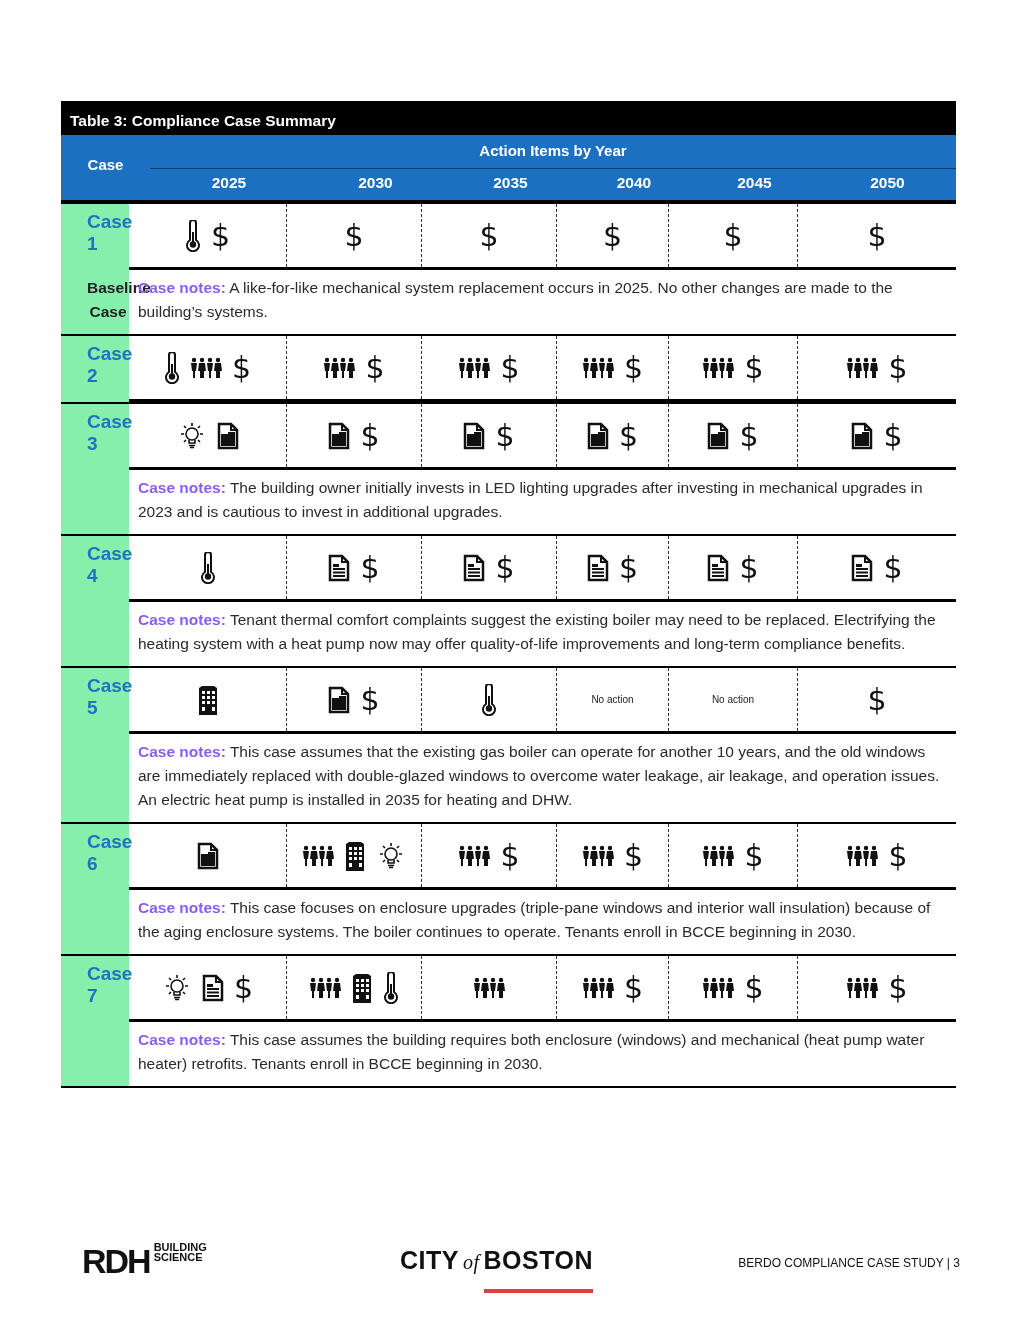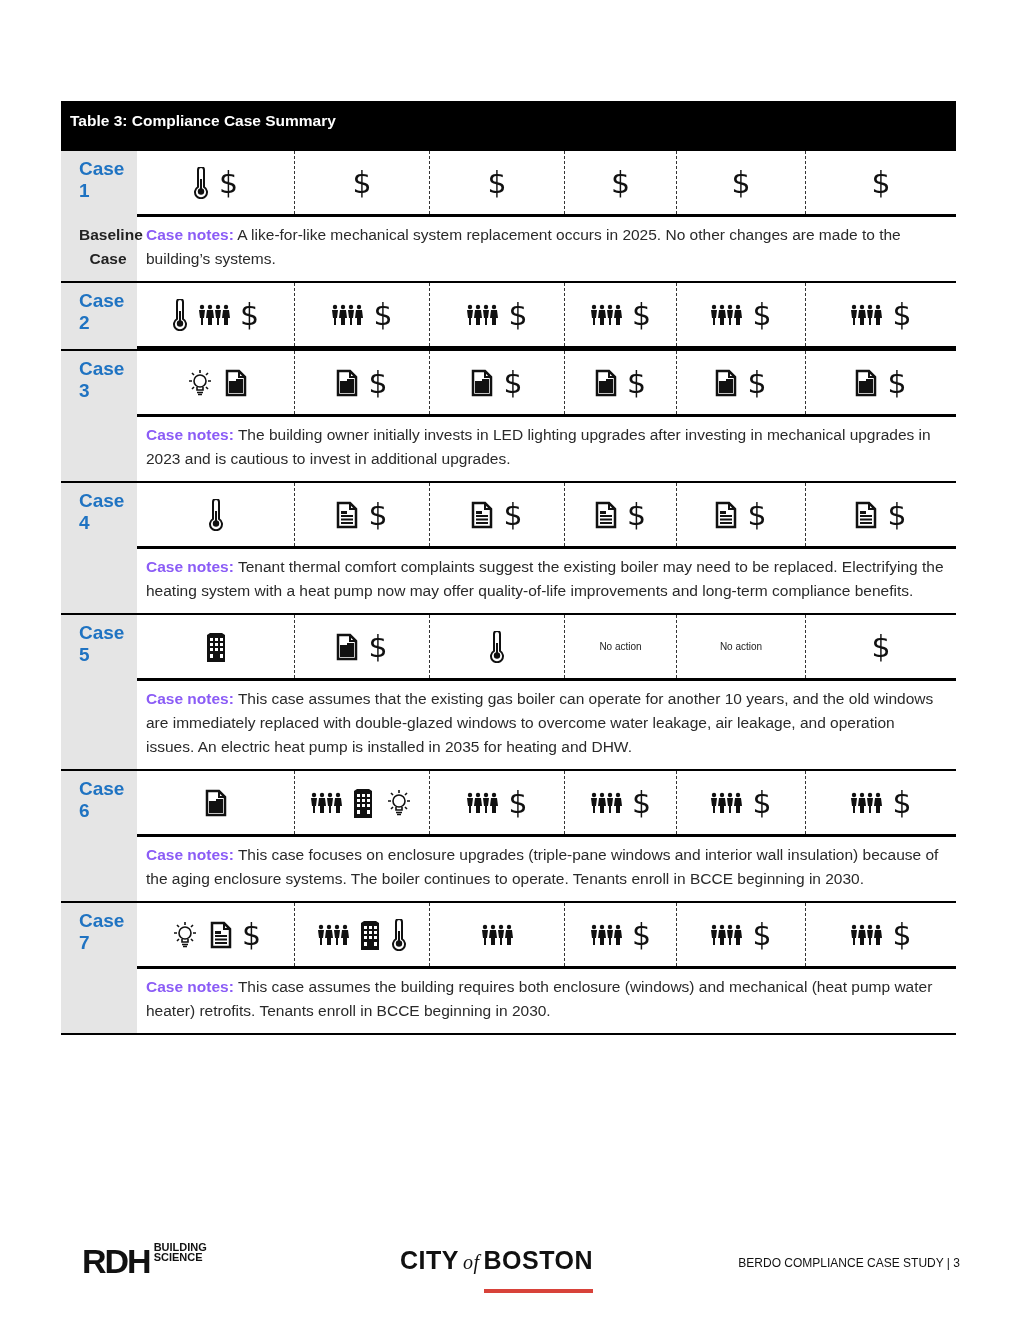--- a/index.html
+++ b/index.html
@@ -1,33 +1,33 @@
 <!DOCTYPE html>
 <html><head>
 <meta charset="utf-8">
 <style>
   * { box-sizing: border-box; margin: 0; padding: 0; }
   html, body { width: 1020px; height: 1320px; background: #ffffff; }
   body { font-family: "Liberation Sans", "DejaVu Sans", sans-serif; color: #1a1a1a; position: relative; }
 
   .table-wrap { position: absolute; left: 61px; top: 101px; width: 895px; }
-  .title-bar { background: #000; color: #fff; font-weight: bold; font-size: 15.5px; height: 50px; line-height: 40px; padding-left: 9px; }
+  .title-bar { background: #000; color: #fff; font-weight: bold; font-size: 15.5px; height: 34px; line-height: 40px; padding-left: 9px; }
 
   .head { display: flex; background: #1c70c1; color: #fff; font-weight: bold; height: 69px; border-bottom: 4px solid #000; position: relative; }
   .head-case { width: 89px; display: flex; align-items: center; justify-content: center; font-size: 15px; padding-bottom: 6px; }
   .head-right { flex: 1; display: flex; flex-direction: column; }
   .head-group { height: 34px; line-height: 32px; text-align: center; font-size: 15px; border-bottom: 1px solid #0d3c6e; }
   .head-years { display: flex; flex: 1; }
   .head-years div { display: flex; align-items: center; justify-content: center; font-size: 15.5px; padding-bottom: 4px; }
 
   .c0 { width: 158px; } .c1 { width: 135px; } .c2 { width: 135px; }
   .c3 { width: 112px; } .c4 { width: 129px; } .c5 { flex: 1; }
 
   .case { display: flex; border-bottom: 2px solid #000; }
-  .case-label { width: 76px; background: #e5e5e5; padding: 7px 0 0 18px; }
+  .case-label { width: 68px; background: #86efac; padding: 7px 0 0 26px; }
   .case-name { color: #1f73c2; font-weight: bold; font-size: 19px; display: block; }
   .case-sub { font-weight: bold; font-size: 15.5px; color: #222; display: block; line-height: 24px; margin-top: 21px; text-align: center; }
   .case-body { flex: 1; }
   .icons-row { display: flex; height: 66px; border-bottom: 3px solid #000; }
   .icons-row > div { display: flex; align-items: center; justify-content: center; gap: 10px; border-right: 1px dashed #333; }
   .icons-row > div:last-child { border-right: none; }
   .noaction { font-size: 10px; color: #222; }
   .notes { padding: 6px 10px 10px 9px; font-size: 15.5px; line-height: 24px; color: #2a2a2a; }
   .notes b { color: #8b5cf6; }
 
@@ -43,20 +43,34 @@
   .boston i { font-family: "Liberation Serif", serif; font-weight: normal; font-size: 20px; margin: 0 4px; }
   .boston .underline { border-bottom: 4px solid #d8423a; padding-bottom: 15px; }
   .study { position: absolute; right: 60px; top: 16px; font-weight: normal; font-size: 12px; color: #111; }
 </style>
 </head>
 <body>
 
 <div class="table-wrap">
   <div class="title-bar">Table 3: Compliance Case Summary</div>
 
+  <div class="head">
+    <div class="head-case">Case</div>
+    <div class="head-right">
+      <div class="head-group">Action Items by Year</div>
+      <div class="head-years">
+        <div class="c0">2025</div>
+        <div class="c1">2030</div>
+        <div class="c2">2035</div>
+        <div class="c3">2040</div>
+        <div class="c4">2045</div>
+        <div class="c5">2050</div>
+      </div>
+    </div>
+  </div>
 
   <div id="cases">
       <div class="case">
         <div class="case-label">
           <span class="case-name">Case 1</span>
           <span class="case-sub">Baseline Case</span>
         </div>
         <div class="case-body">
           <div class="icons-row">
             <div class="c0">

